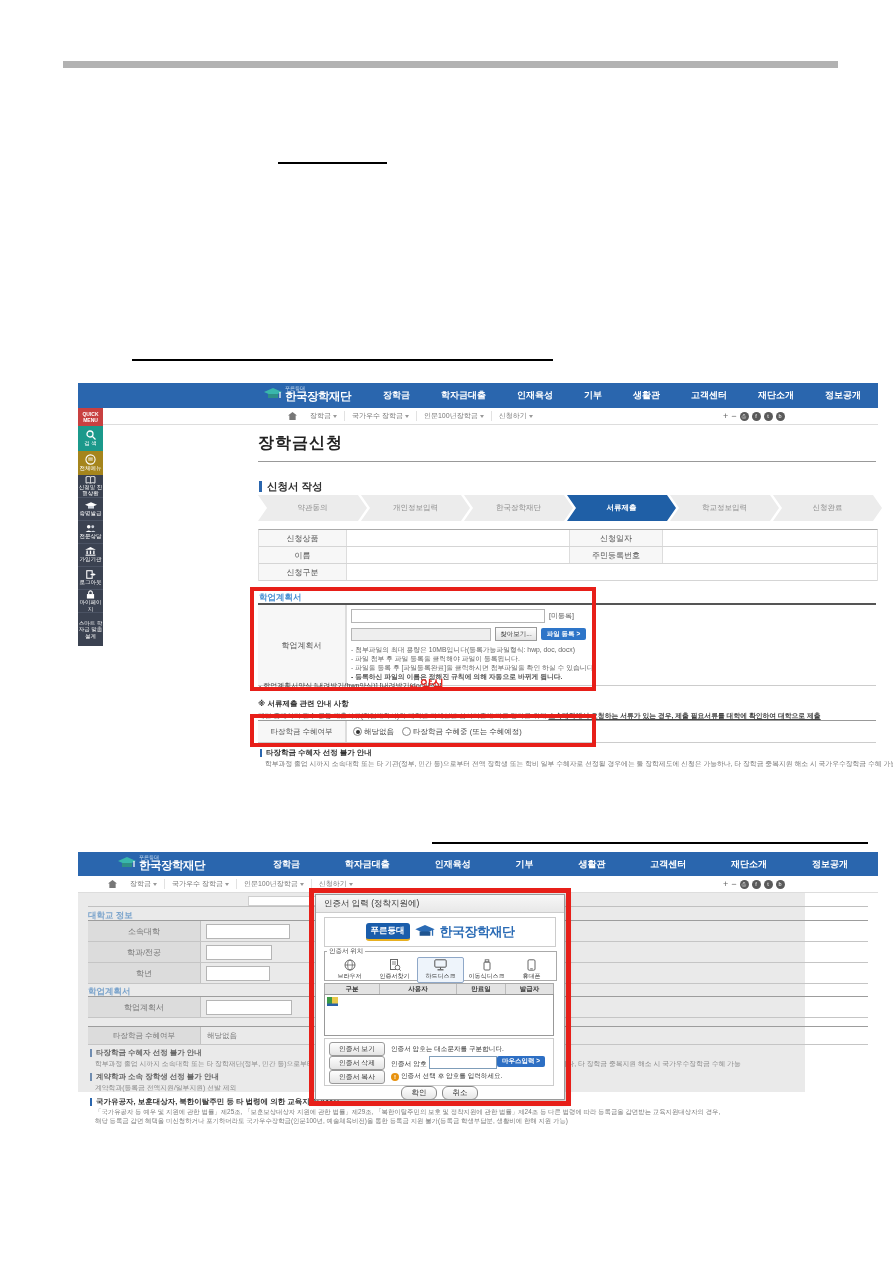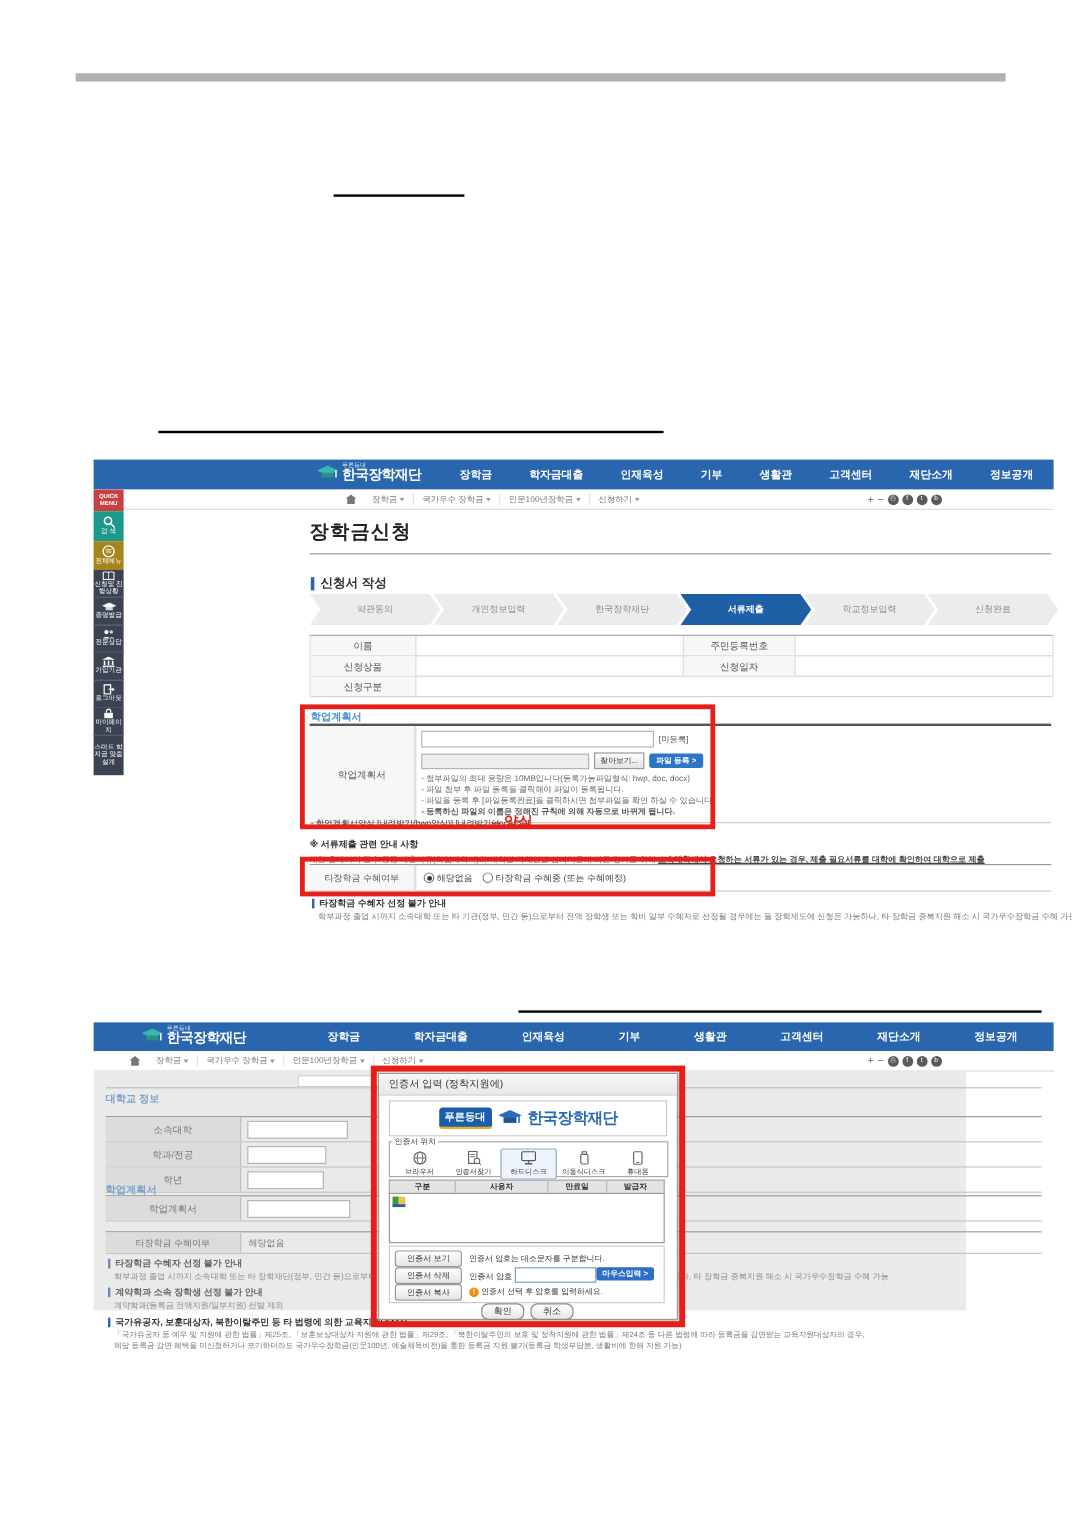--- a/index.html
+++ b/index.html
@@ -211,29 +211,29 @@
       <div class="step">약관동의</div>
       <div class="step">개인정보입력</div>
       <div class="step">한국장학재단</div>
       <div class="step active">서류제출</div>
       <div class="step">학교정보입력</div>
       <div class="step">신청완료</div>
     </div>
 
     <div class="abs" style="left:180px;top:146px;width:618px;border-top:1px solid #aaa;border-left:1px solid #e0e0e0;border-right:1px solid #e0e0e0;">
       <div class="trow" style="height:16px;">
+        <div class="tl" style="width:87px;">신청상품</div>
+        <div class="tv" style="width:222px;border-right:1px solid #ddd;"></div>
+        <div class="tl" style="width:92px;">신청일자</div>
+        <div class="tv" style="flex:1;"></div>
+      </div>
+      <div class="trow" style="height:16px;">
         <div class="tl" style="width:87px;">이름</div>
         <div class="tv" style="width:222px;border-right:1px solid #ddd;"></div>
         <div class="tl" style="width:92px;">주민등록번호</div>
-        <div class="tv" style="flex:1;"></div>
-      </div>
-      <div class="trow" style="height:16px;">
-        <div class="tl" style="width:87px;">신청상품</div>
-        <div class="tv" style="width:222px;border-right:1px solid #ddd;"></div>
-        <div class="tl" style="width:92px;">신청일자</div>
         <div class="tv" style="flex:1;"></div>
       </div>
       <div class="trow" style="height:16px;">
         <div class="tl" style="width:87px;">신청구분</div>
         <div class="tv" style="flex:1;"></div>
       </div>
     </div>
 
     <div class="blue-head" style="left:181px;top:209px;">학업계획서</div>
 
@@ -336,21 +336,21 @@
         <span class="circ">t</span>
         <span class="circ">b</span>
       </span>
     </div>
 
     <div class="dim" style="top:41px;height:199px;">
       <div class="abs" style="left:10px;top:2px;width:780px;height:11px;border-bottom:1px solid #c0c0c0;">
         <span class="abs inp" style="left:160px;top:1px;width:160px;height:8px;border-color:#cfcfcf;"></span>
       </div>
       <div class="blue-head" style="left:10px;top:17px;">대학교 정보</div>
-      <div class="abs" style="left:10px;top:37px;width:780px;border-top:1px solid #9d9d9d;">
+      <div class="abs" style="left:10px;top:27px;width:780px;border-top:1px solid #9d9d9d;">
         <div class="trow" style="height:20px;">
           <div class="tl" style="width:112px;">소속대학</div>
           <div class="tv" style="flex:1;padding-left:5px;">
               <input class="inp" style="width: 78px; height: 11px;">
             </div>
         </div>
         <div class="trow" style="height:20px;">
           <div class="tl" style="width:112px;">학과/전공</div>
           <div class="tv" style="flex:1;padding-left:5px;">
               <input class="inp" style="width: 60px; height: 11px;">

